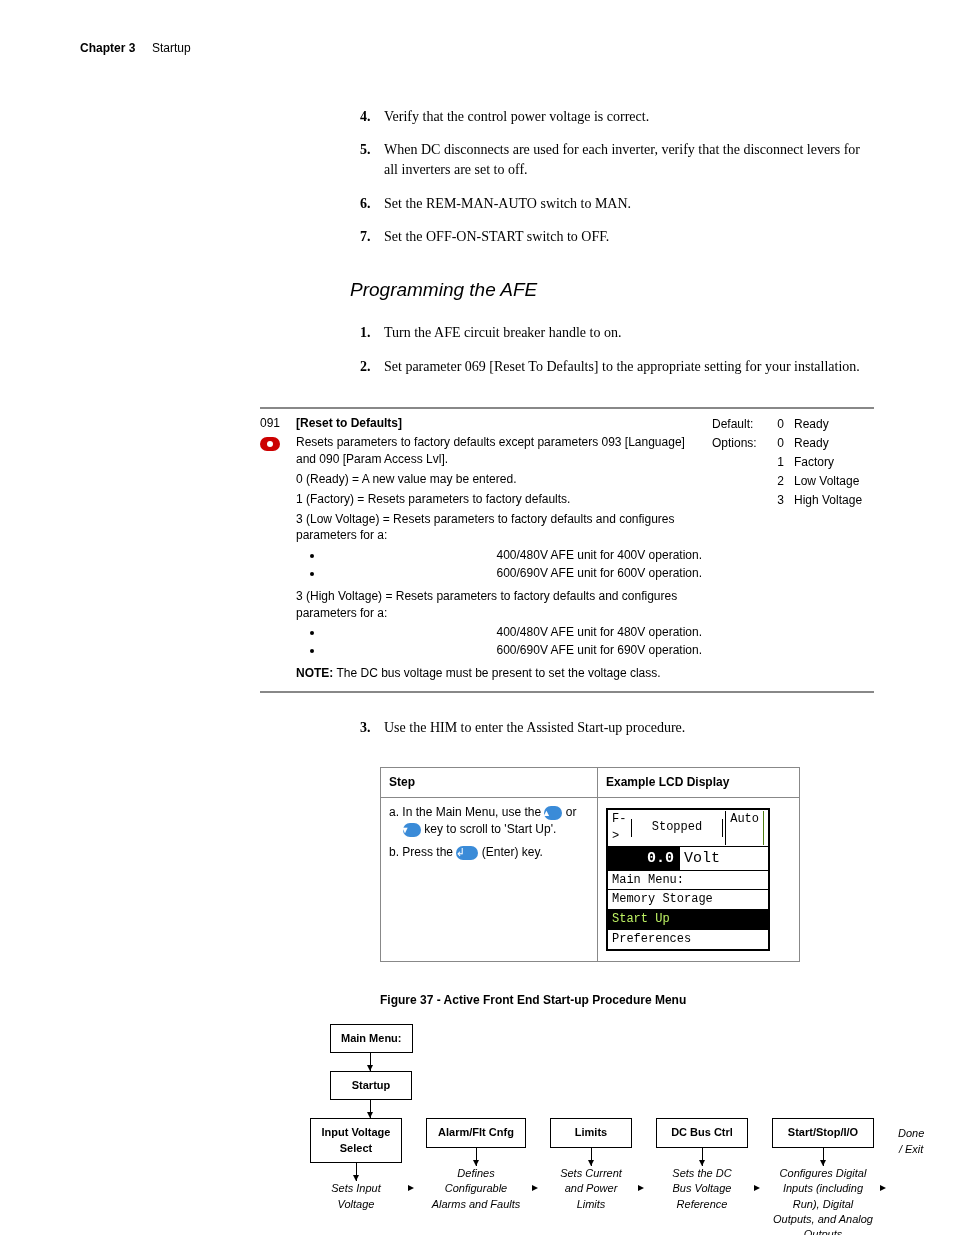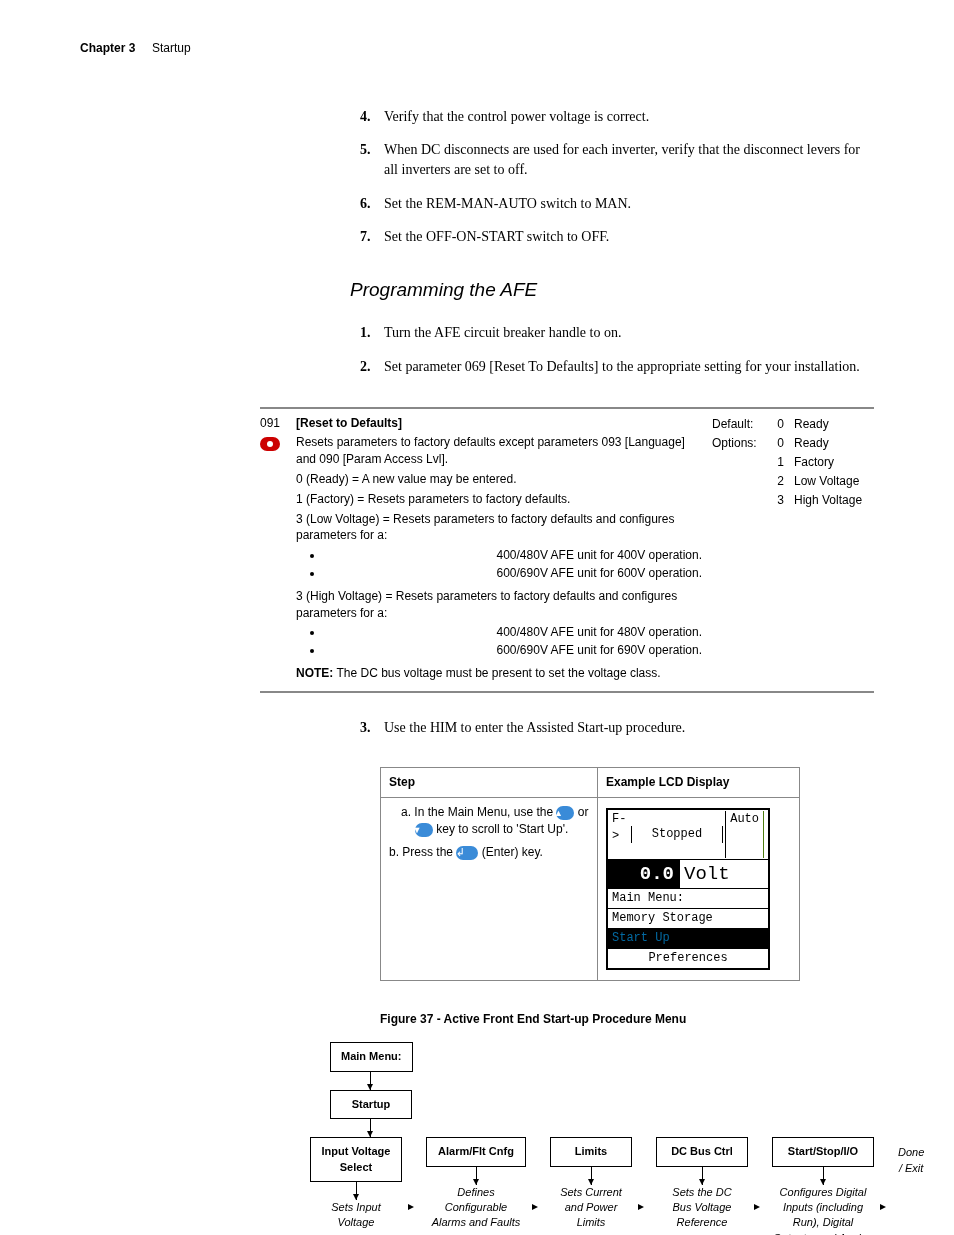--- a/index.html
+++ b/index.html
@@ -91,25 +91,25 @@
   }
 
   .lcd {
     font-family: "Courier New", monospace;
     font-size: 12px;
     border: 2px solid #000;
     width: 160px;
     margin: 4px 0;
   }
   .lcd .row { border-bottom: 1px solid #000; padding: 1px 4px; display: flex; }
-  .lcd .row:last-child { border-bottom: none; justify-content: center; }
-  .lcd .row.big { font-size: 19px; padding: 0; }
+  .lcd .row:last-child { border-bottom: none; }
+  .lcd .row.big { font-size: 15px; padding: 0; }
   .lcd .row.big .dark { background: #000; color: #fff; padding: 1px 6px; text-align: right; flex: 0 0 60px; font-weight: bold; }
   .lcd .row.big .unit { padding: 1px 6px 1px 4px; }
-  .lcd .row.sel { background: #000; color: #0369a1; }
+  .lcd .row.sel { background: #000; color: #bef264; }
   .lcd .sp { flex: 1; }
 
   .fig-caption {
     font-family: Arial, Helvetica, sans-serif;
     font-weight: bold;
     font-size: 12px;
     margin: 30px 0 15px 0;
   }
   .flowchart {
     font-family: Arial, Helvetica, sans-serif;
@@ -216,38 +216,38 @@
   </ol>
 
   <table class="step-table" style="margin-left:20px">
     <tbody>
         <tr>
       <th>Step</th>
       <th>Example LCD Display</th>
     </tr>
     <tr>
       <td class="step-col">
-        <div style="padding-left:14px; text-indent:-14px;margin-left:12px;">
+        <div style="padding-left:14px; text-indent:-14px;">
           <span>a.  In the Main Menu, use the </span>
           <span class="key-icon key-up">▲</span>
           <span> or </span>
           <span class="key-icon key-down">▼</span>
           <span> key to scroll to 'Start Up'.</span>
         </div>
         <div style="padding-left:14px; text-indent:-14px; margin-top:6px;">
           <span>b.  Press the </span>
           <span class="key-icon key-enter"></span>
           <span> (Enter) key.</span>
         </div>
       </td>
       <td>
         <div class="lcd">
           <div class="row">
             <span>F-&gt;</span>
-            <span style="border-left:1px solid #000;border-right:1px solid #000;padding:0 20px;margin:15px 2px;">Stopped</span>
+            <span style="border-left:1px solid #000;border-right:1px solid #000;padding:0 20px;margin:8px 2px;">Stopped</span>
             <span class="sp"></span>
             <span style="border-left:1px solid #000;border-right:1px solid #4d7c0f;padding:0 4px;">Auto</span>
           </div>
           <div class="row big">
             <span class="dark">0.0</span>
             <span class="unit">Volt</span>
           </div>
           <div class="row">
                 <span>Main Menu:</span>
               </div>

